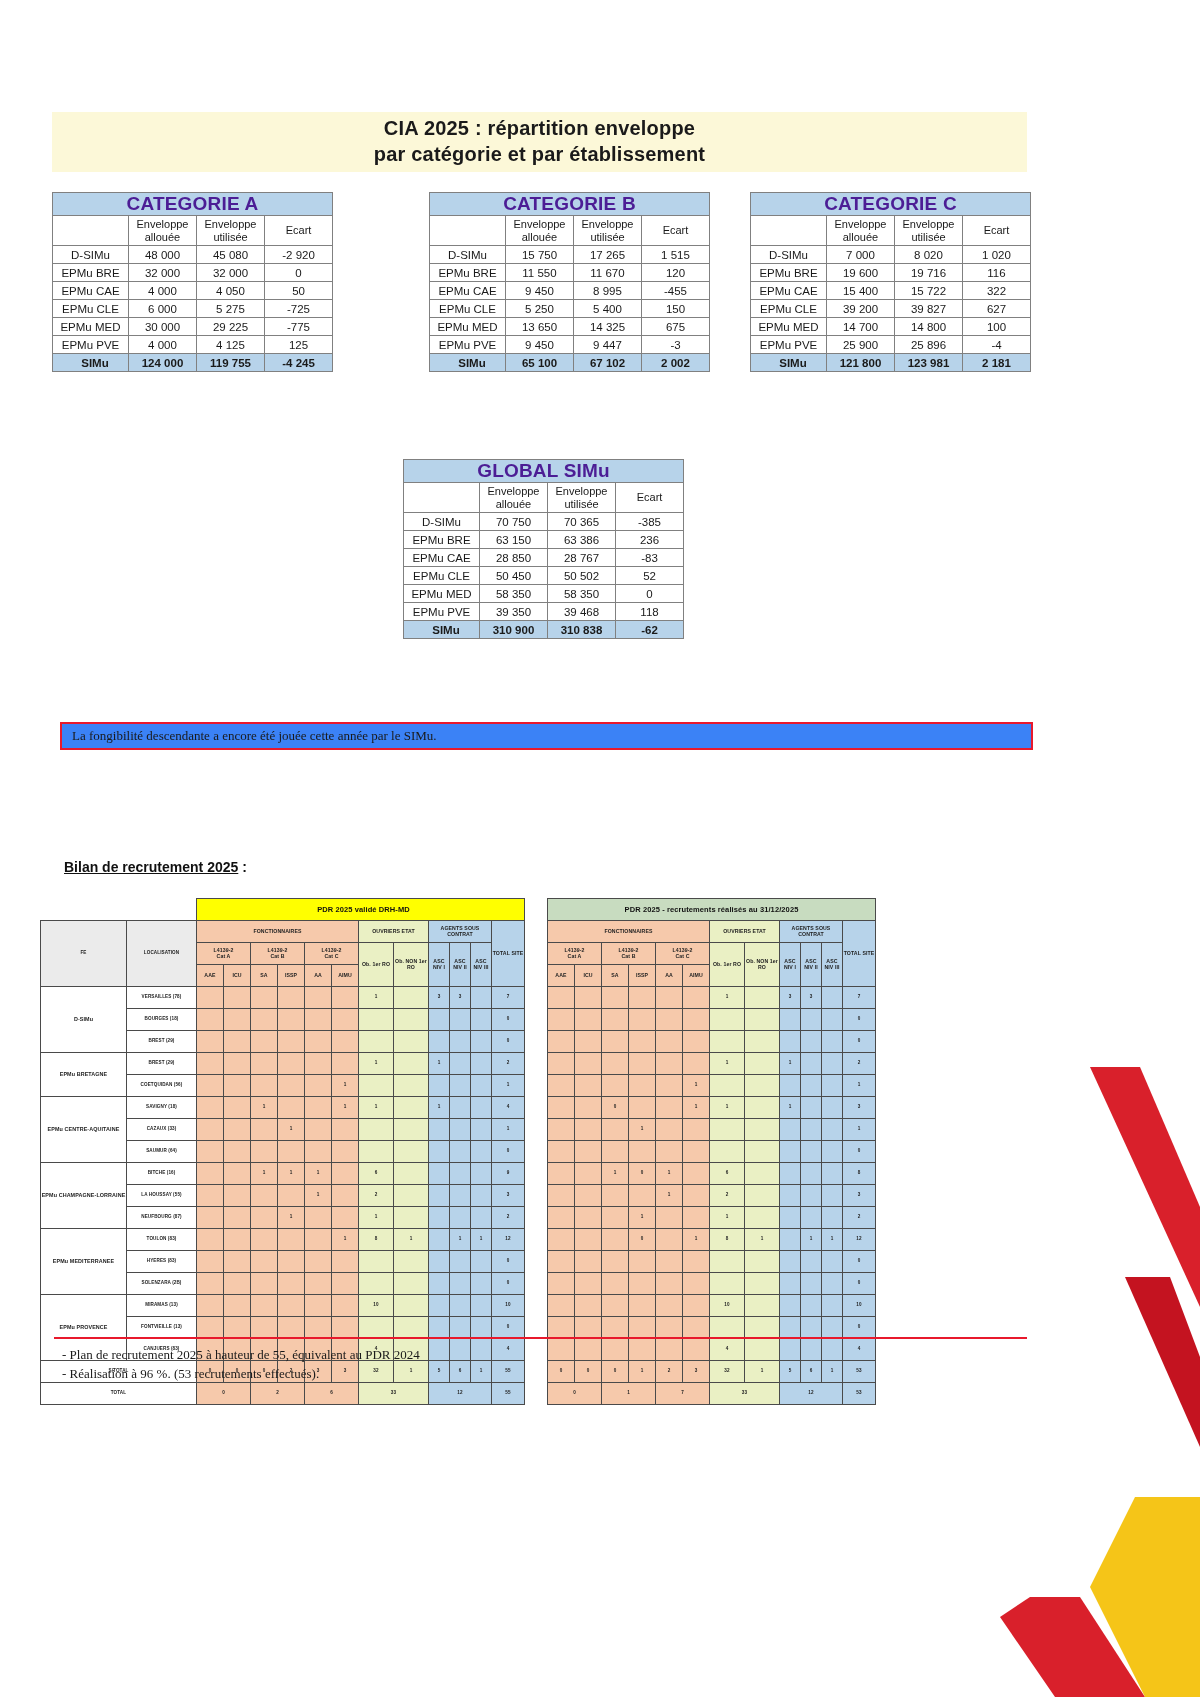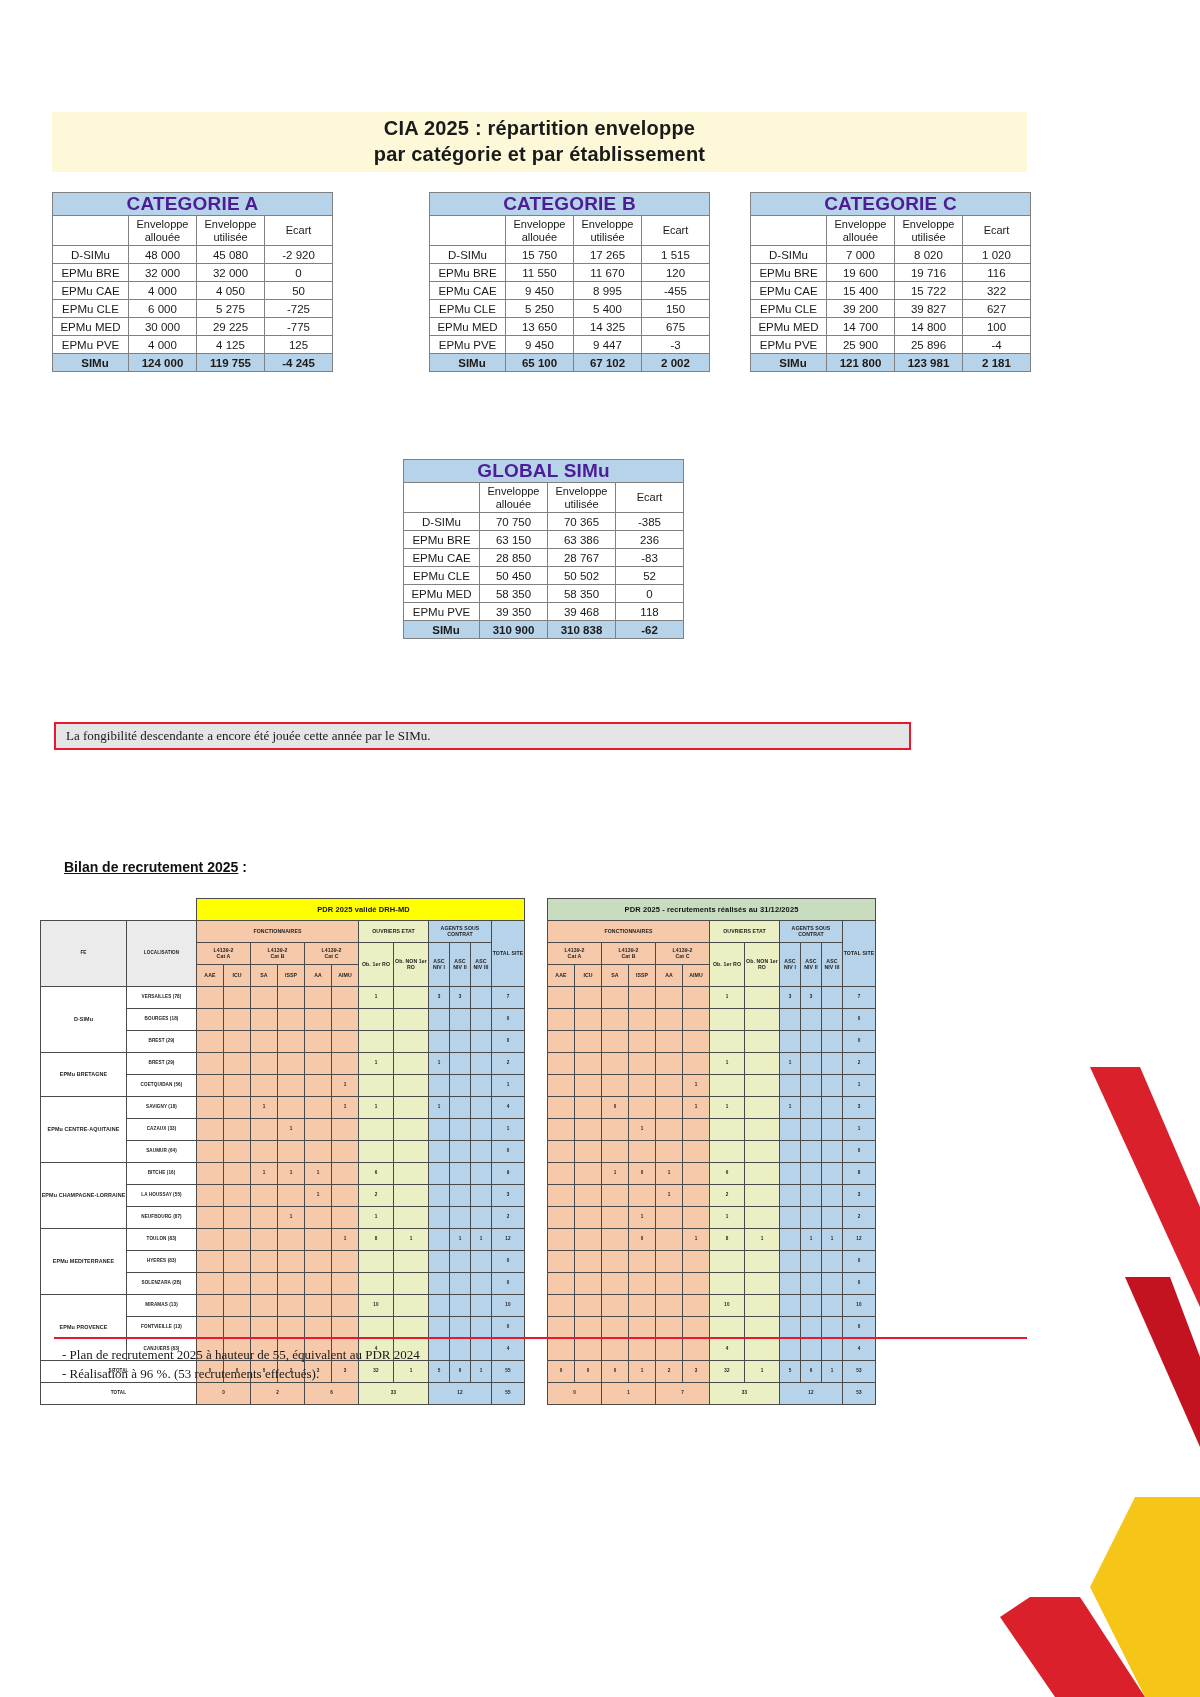--- a/index.html
+++ b/index.html
@@ -31,22 +31,22 @@
   .catB{left:403px;top:192px;width:279px;margin-left:26px;}
   .catC{left:750px;top:192px;width:278px;}
   .global{left:403px;top:459px;width:279px;}
 
   .c-lab{width:76px;}
   .c-num{width:68px;}
   .c-ec{width:68px;}
 
   
   .note-box{
-    position:absolute;left:54px;top:722px;width:857px;height:28px;
-    border:2px solid #e8192c;background:#e5e5e5;box-sizing:border-box;
+    position:absolute;left:60px;top:722px;width:973px;height:28px;
+    border:2px solid #e8192c;background:#3b82f6;box-sizing:border-box;
     display:flex;align-items:center;
   }
   .note-box span{
     font-family:"Liberation Serif",serif;font-size:13px;color:#1a1a1a;padding-left:10px;
   }
 
   
   .bilan-h{
     position:absolute;left:64px;top:859px;font-size:14px;font-weight:bold;color:#111;
   }

